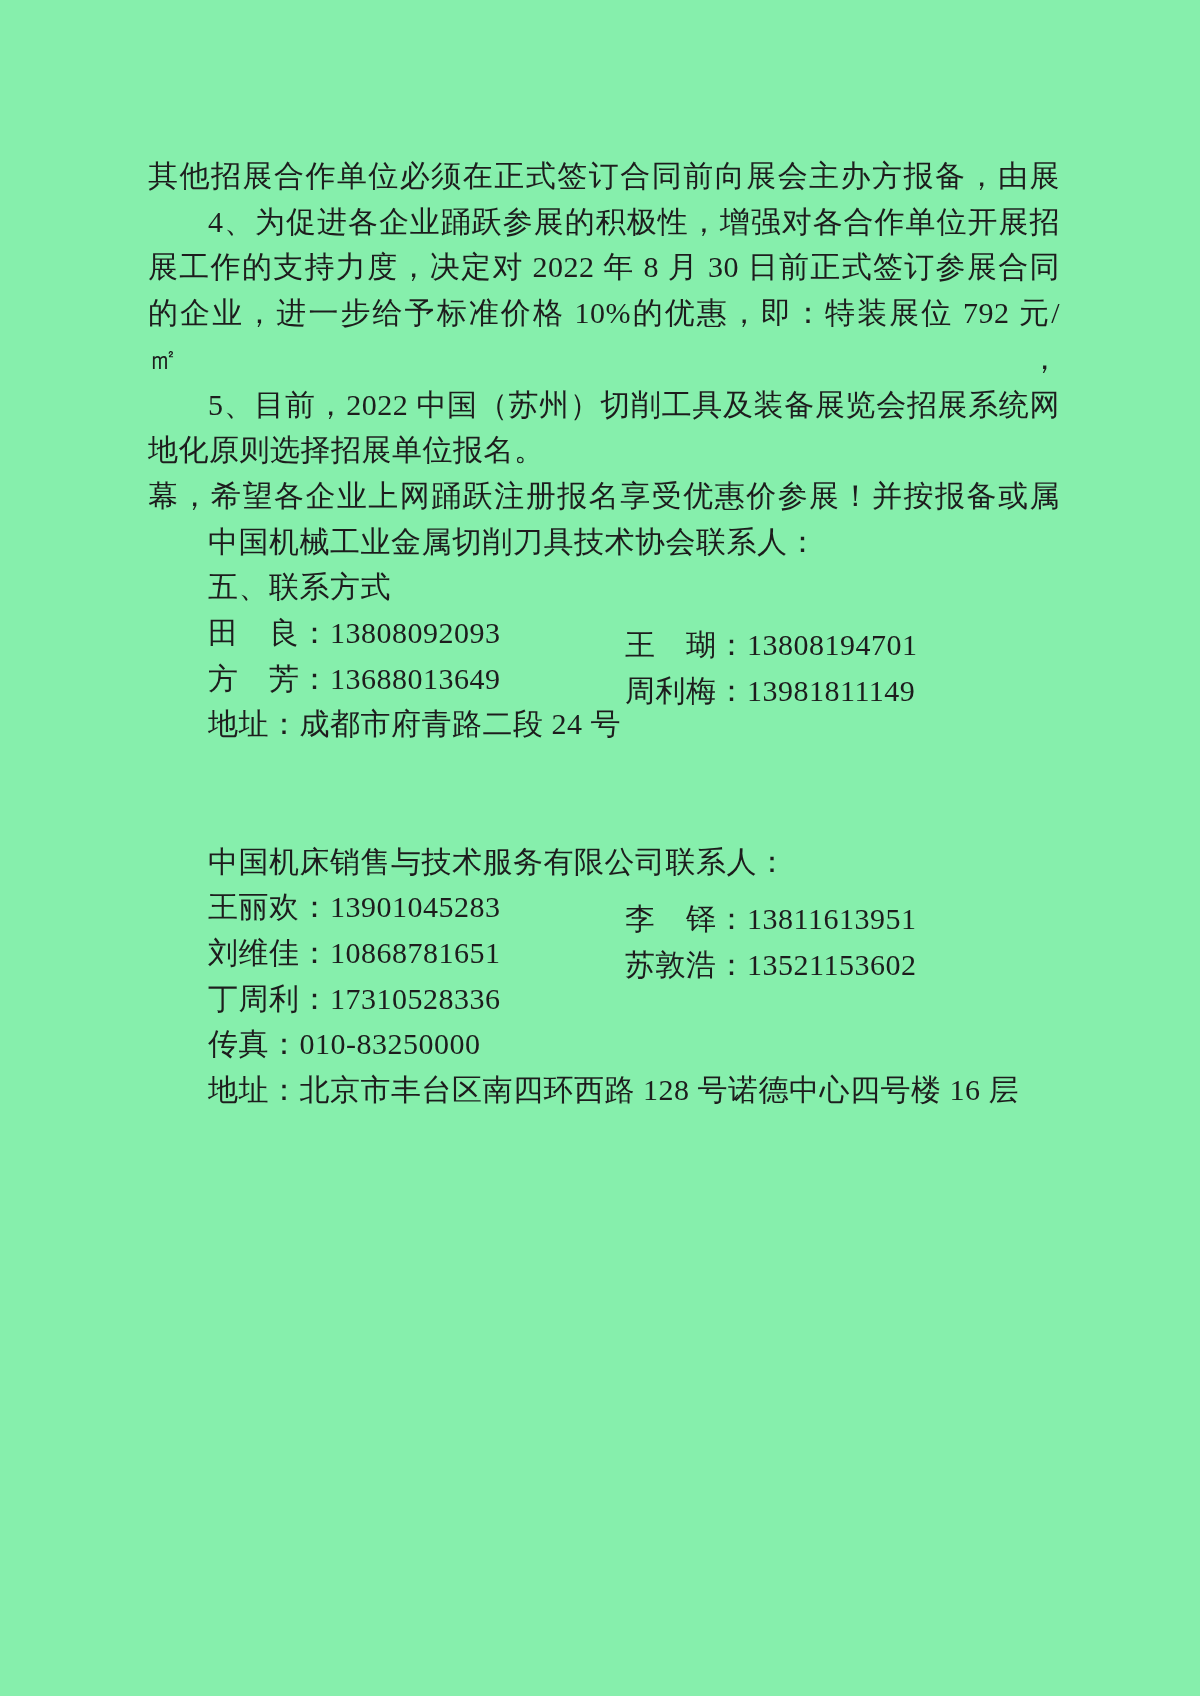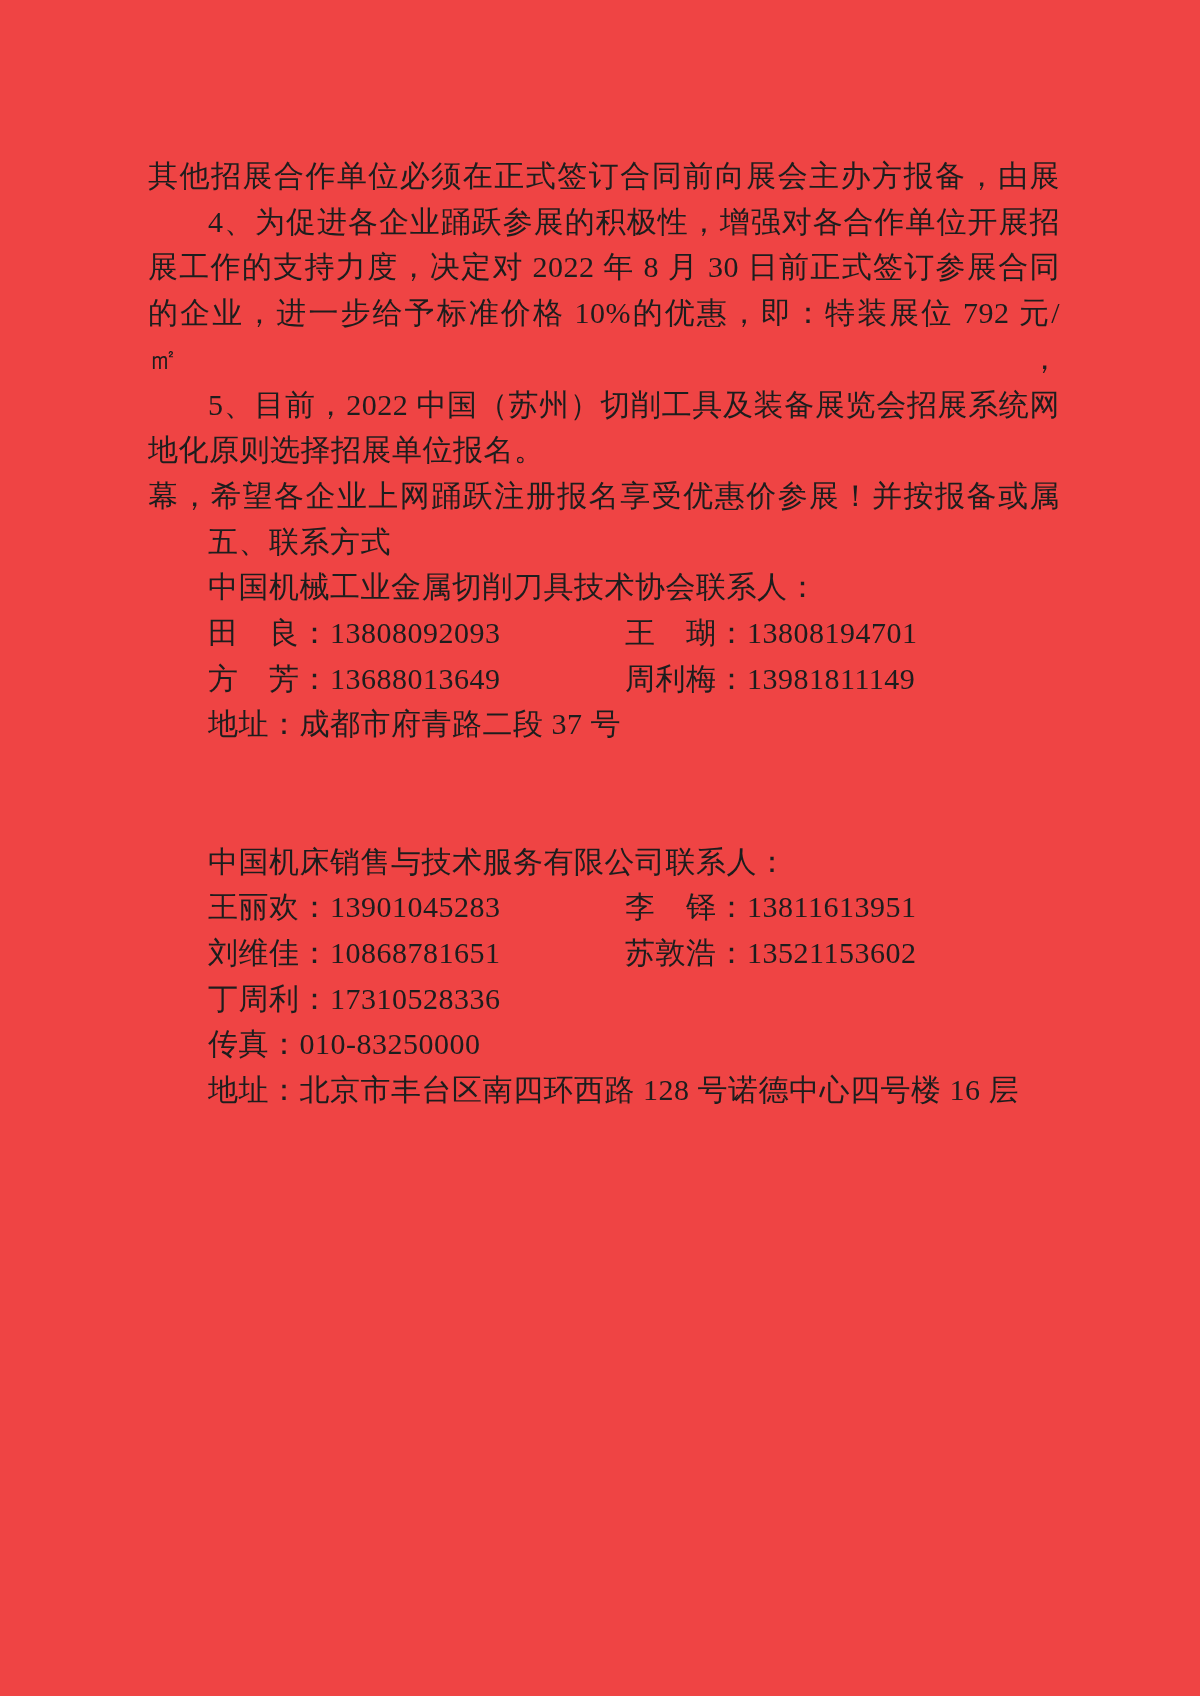--- a/index.html
+++ b/index.html
@@ -4,21 +4,21 @@
 <style>
   html, body { margin: 0; padding: 0; }
   body {
     width: 1200px; height: 1696px;
     background: #e8e8e8;
     font-family: "Liberation Serif", "DejaVu Serif", serif;
   }
   .page {
     position: relative;
     width: 1200px; height: 1696px;
-    background: #ef4444;
+    background: #86efac;
     color: #1d1d1d;
     overflow: hidden;
   }
   .content {
     position: absolute;
     left: 0; top: 0;
     box-sizing: content-box;
     width: 912px;
     padding: 153px 140px 0 148px;
   }
@@ -31,21 +31,21 @@
   .just {
     text-align: justify;
     text-align-last: justify;
     text-justify: inter-character;
   }
   .ind { padding-left: 60px; }
   .row { position: relative; }
   .row .c2 {
     position: absolute;
     left: 477px;
-    top: 0;
+    top: 12px;
     white-space: nowrap;
     font-family: Liberation Serif, serif;
   }
   .spacer2 { height: 91.4px; }
 </style>
 </head>
 <body>
 
 <div class="page">
   <div class="content">
@@ -53,36 +53,36 @@
     <div class="ln just">其他招展合作单位必须在正式签订合同前向展会主办方报备，由展</div>
 
     <div class="ln ind just">4、为促进各企业踊跃参展的积极性，增强对各合作单位开展招</div>
     <div class="ln just">展工作的支持力度，决定对 2022 年 8 月 30 日前正式签订参展合同</div>
     <div class="ln just">的企业，进一步给予标准价格 10%的优惠，即：特装展位 792 元/㎡，</div>
 
     <div class="ln ind just">5、目前，2022 中国（苏州）切削工具及装备展览会招展系统网</div>
     <div class="ln">地化原则选择招展单位报名。</div>
     <div class="ln just">幕，希望各企业上网踊跃注册报名享受优惠价参展！并按报备或属</div>
 
+    <div class="ln ind">中国机械工业金属切削刀具技术协会联系人：</div>
+
     <div class="ln ind">五、联系方式</div>
-
-    <div class="ln ind">中国机械工业金属切削刀具技术协会联系人：</div>
 
     <div class="ln ind row">
       <span class="c1">田　良：13808092093</span>
       <span class="c2">王　瑚：13808194701</span>
     </div>
     <div class="ln ind row">
       <span class="c2">周利梅：13981811149</span>
     </div>
     <div class="ln ind row">
       <span class="c1">方　芳：13688013649</span>
     </div>
     <div class="ln ind row">
-      <span class="c1">地址：成都市府青路二段 37 号</span>
+      <span class="c1">地址：成都市府青路二段 24 号</span>
     </div>
 
     <div class="spacer2"></div>
 
     <div class="ln ind">中国机床销售与技术服务有限公司联系人：</div>
 
     <div class="ln ind row">
       <span class="c1">王丽欢：13901045283</span>
       <span class="c2">李　铎：13811613951</span>
     </div>

